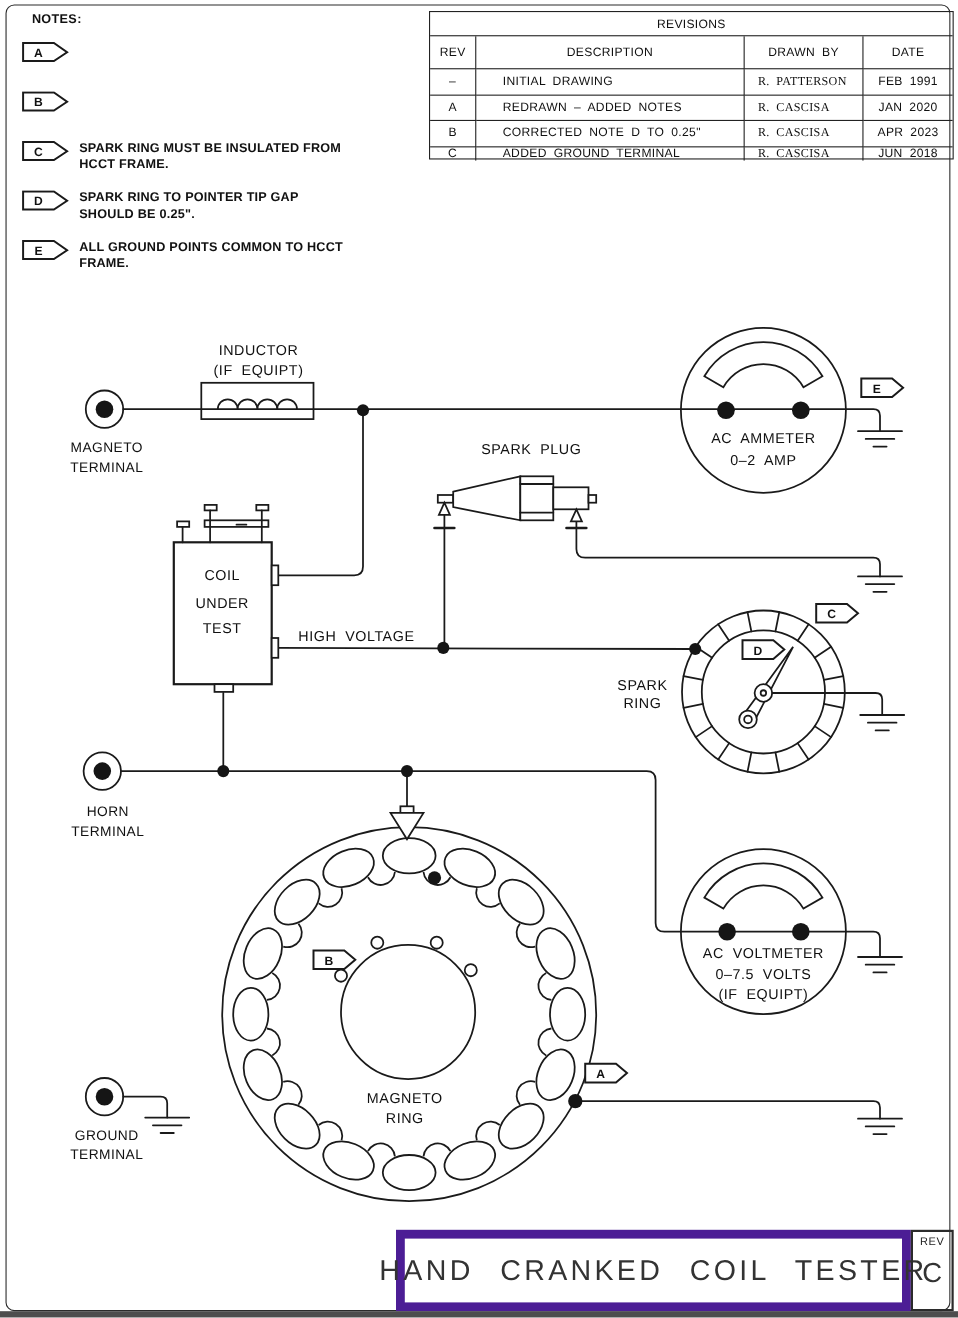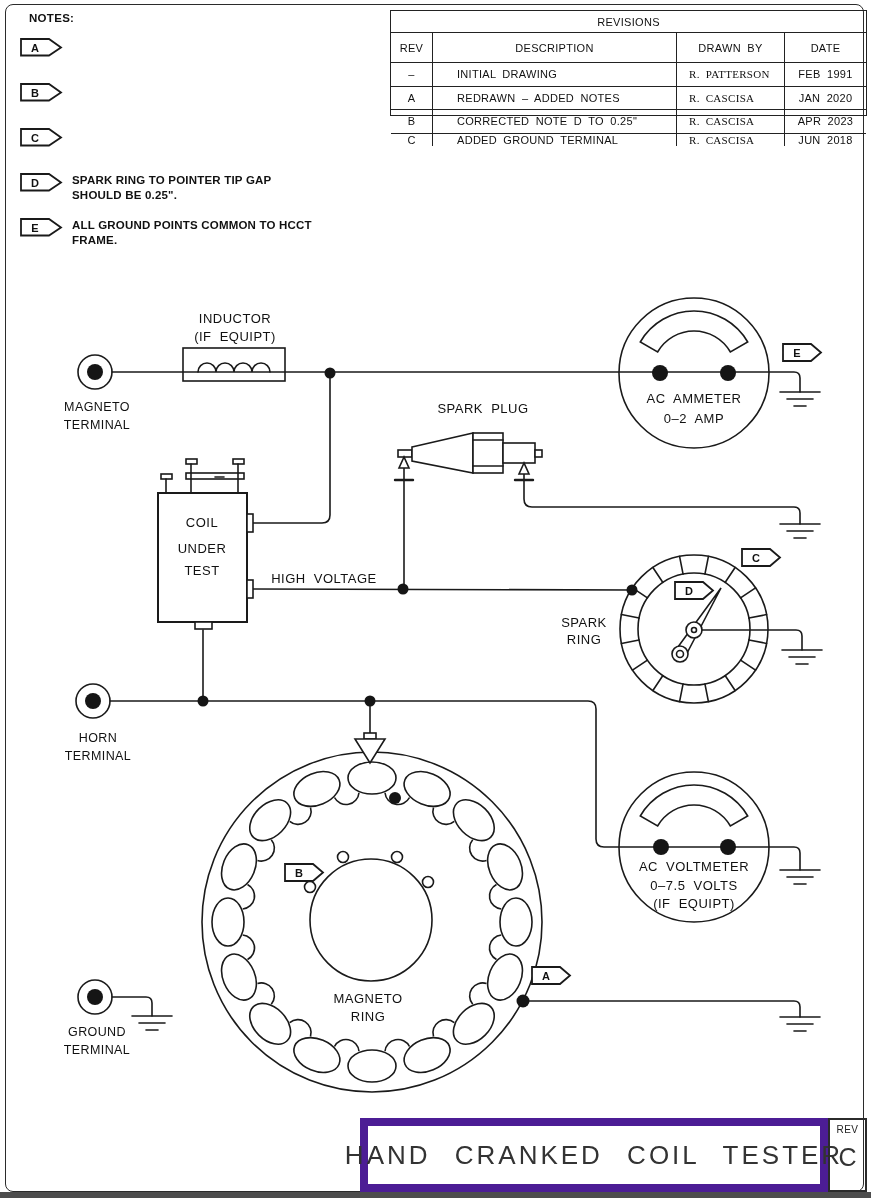--- a/index.html
+++ b/index.html
@@ -12,21 +12,21 @@
   
   #notes{position:absolute;left:20px;top:12px;width:345px;}
   #notes-heading{font-weight:bold;font-size:11.5px;letter-spacing:.3px;margin-left:9px;}
   .note-item{position:absolute;left:0;display:flex;align-items:flex-start;}
   .note-flag{flex:0 0 auto;}
   .note-text{margin-left:8px;width:250px;font-weight:bold;font-size:11.5px;line-height:14.5px;letter-spacing:.2px;}
   .flag-poly{fill:#fff;stroke:#1a1a1a;stroke-width:1.8;}
   .flag-letter{font:bold 11px "Liberation Sans",sans-serif;fill:#111;}
 
   
-  #rev-table{position:absolute;left:390px;top:10px;width:477px;height:106px;
+  #rev-table{position:absolute;left:390px;top:10px;width:477px;height:135px;
        border:1.7px solid #222;box-sizing:border-box;display:grid;
        grid-template-columns:42px 244px 108px 1fr;
        grid-template-rows:22px 30px 23.5px 23.5px 23.5px 1fr;
        font-size:11px;letter-spacing:.3px;word-spacing:3px;}
   .rt-cell{border-right:1.6px solid #222;border-bottom:1.6px solid #222;
        display:flex;align-items:center;justify-content:center;box-sizing:border-box;}
   .rt-title{grid-column:1/-1;border-right:none;}
   .rt-left{justify-content:flex-start;padding-left:24px;}
   .rt-left2{justify-content:flex-start;padding-left:12px;font-family:Liberation Serif, serif;}
   .rt-lastcol{border-right:none;}
@@ -300,20 +300,21 @@
       <svg class="note-flag" width="44" height="19">
         <polygon class="flag-poly" points="1,1 29,1 41,9.5 29,17.5 1,17.5"></polygon>
         <text class="flag-letter" x="15" y="13.5" text-anchor="middle">B</text>
       </svg>
     </div>
     <div class="note-item" style="top:116px;">
       <svg class="note-flag" width="44" height="19">
         <polygon class="flag-poly" points="1,1 29,1 41,9.5 29,17.5 1,17.5"></polygon>
         <text class="flag-letter" x="15" y="13.5" text-anchor="middle">C</text>
       </svg>
+      <div class="note-text">SPARK RING MUST BE INSULATED FROM HCCT FRAME.</div>
     </div>
     <div class="note-item" style="top:161px;">
       <svg class="note-flag" width="44" height="19">
         <polygon class="flag-poly" points="1,1 29,1 41,9.5 29,17.5 1,17.5"></polygon>
         <text class="flag-letter" x="15" y="13.5" text-anchor="middle">D</text>
       </svg>
       <div class="note-text">SPARK RING TO POINTER TIP GAP SHOULD BE 0.25".</div>
     </div>
     <div class="note-item" style="top:206px;">
       <svg class="note-flag" width="44" height="19">

